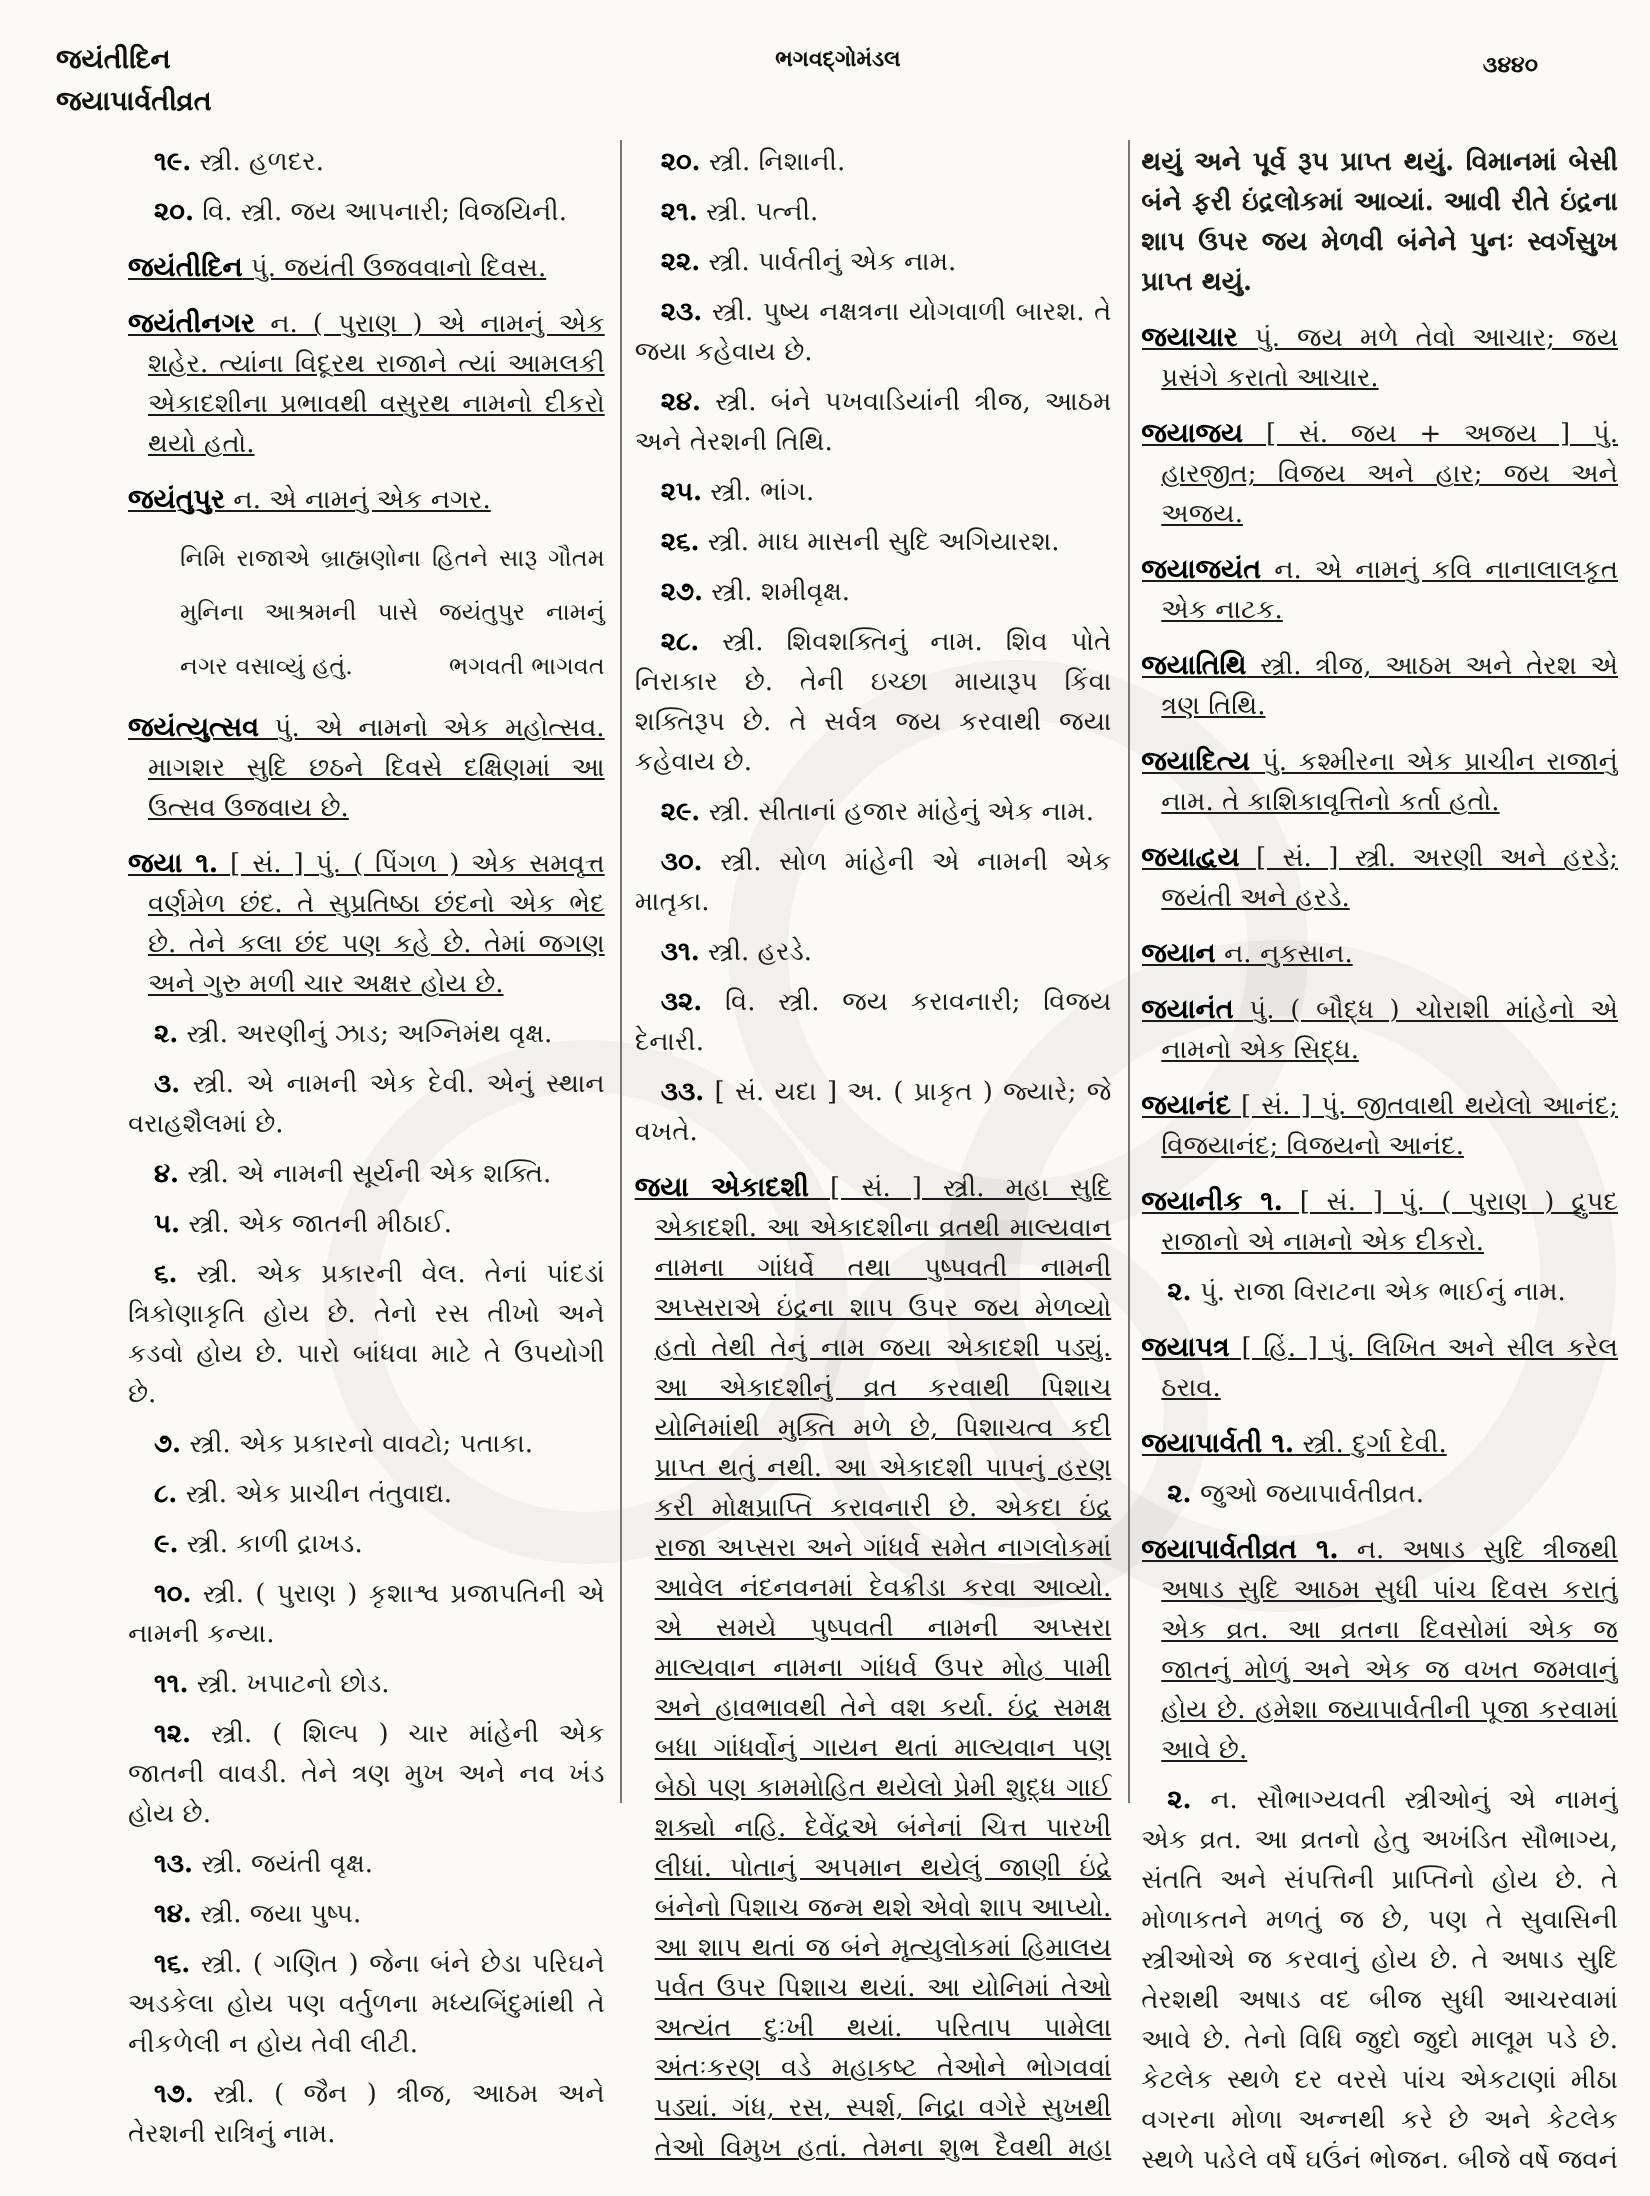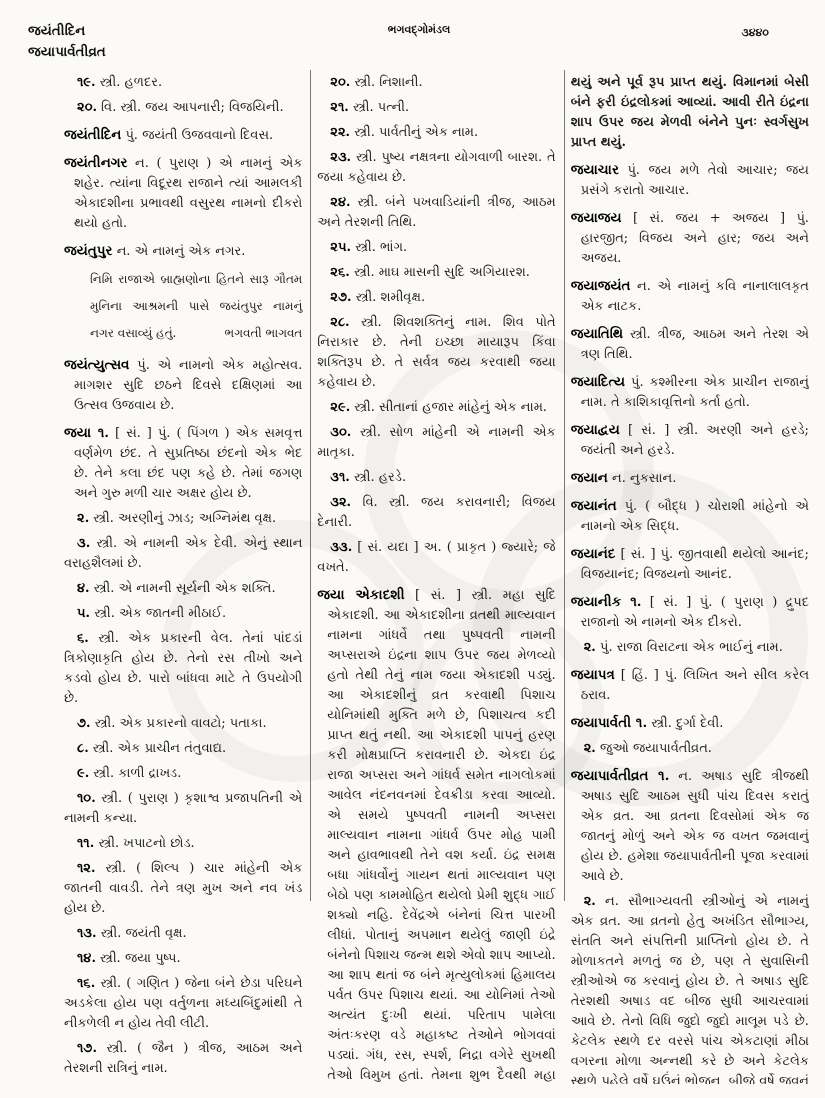--- a/index.html
+++ b/index.html
@@ -18,21 +18,21 @@
   .runhead{position:absolute;left:0;top:0;font-weight:bold;font-size:13.5px;line-height:21px;color:#111;}
   .runhead div{white-space:nowrap;}
   .booktitle{position:absolute;left:13px;right:0;top:3px;text-align:center;font-weight:bold;font-size:11px;color:#111;}
   .pagenum{position:absolute;right:28px;top:6px;font-weight:bold;font-size:11px;color:#111;}
   
   .cols{position:absolute;top:70px;left:24px;right:16px;bottom:14px;display:flex;z-index:1;margin-left:40px;}
   .col{flex:1 1 0;overflow:hidden;padding:2px 6px 0 0;}
   .col:last-child{padding-right:0;}
   .rule{flex:0 0 1px;background:linear-gradient(#777 0 82%,transparent 82%);margin:0 6px 0 2px;}
   .blk{margin:0 0 5px 0;text-align:justify;font-size:13px;line-height:20px;color:#1b1b1b;}
-  .blk.head{padding-left:10px;text-indent:-10px;margin-top:7px;}
+  .blk.head{padding-left:10px;text-indent:-10px;margin-top:7px;text-decoration:underline;}
   .blk.sense{text-indent:13px;}
   .blk.cont{text-indent:0;font-weight:bold;}
   .blk .hw{font-weight:bold;font-size:13.5px;color:#000;}
   .blk .num{font-weight:bold;color:#000;}
   .blk.cite{margin-left:26px;font-size:12px;line-height:27px;}
   .blk.cite .src{display:inline-block;float:right;font-size:12px;}
   
   .wm{position:absolute;z-index:0;pointer-events:none;}
   .wm .ring{position:absolute;border-radius:50%;border-style:solid;border-color:rgba(60,60,55,0.05);}
   .r1{left:352px;top:330px;width:230px;height:230px;border-width:30px;}

